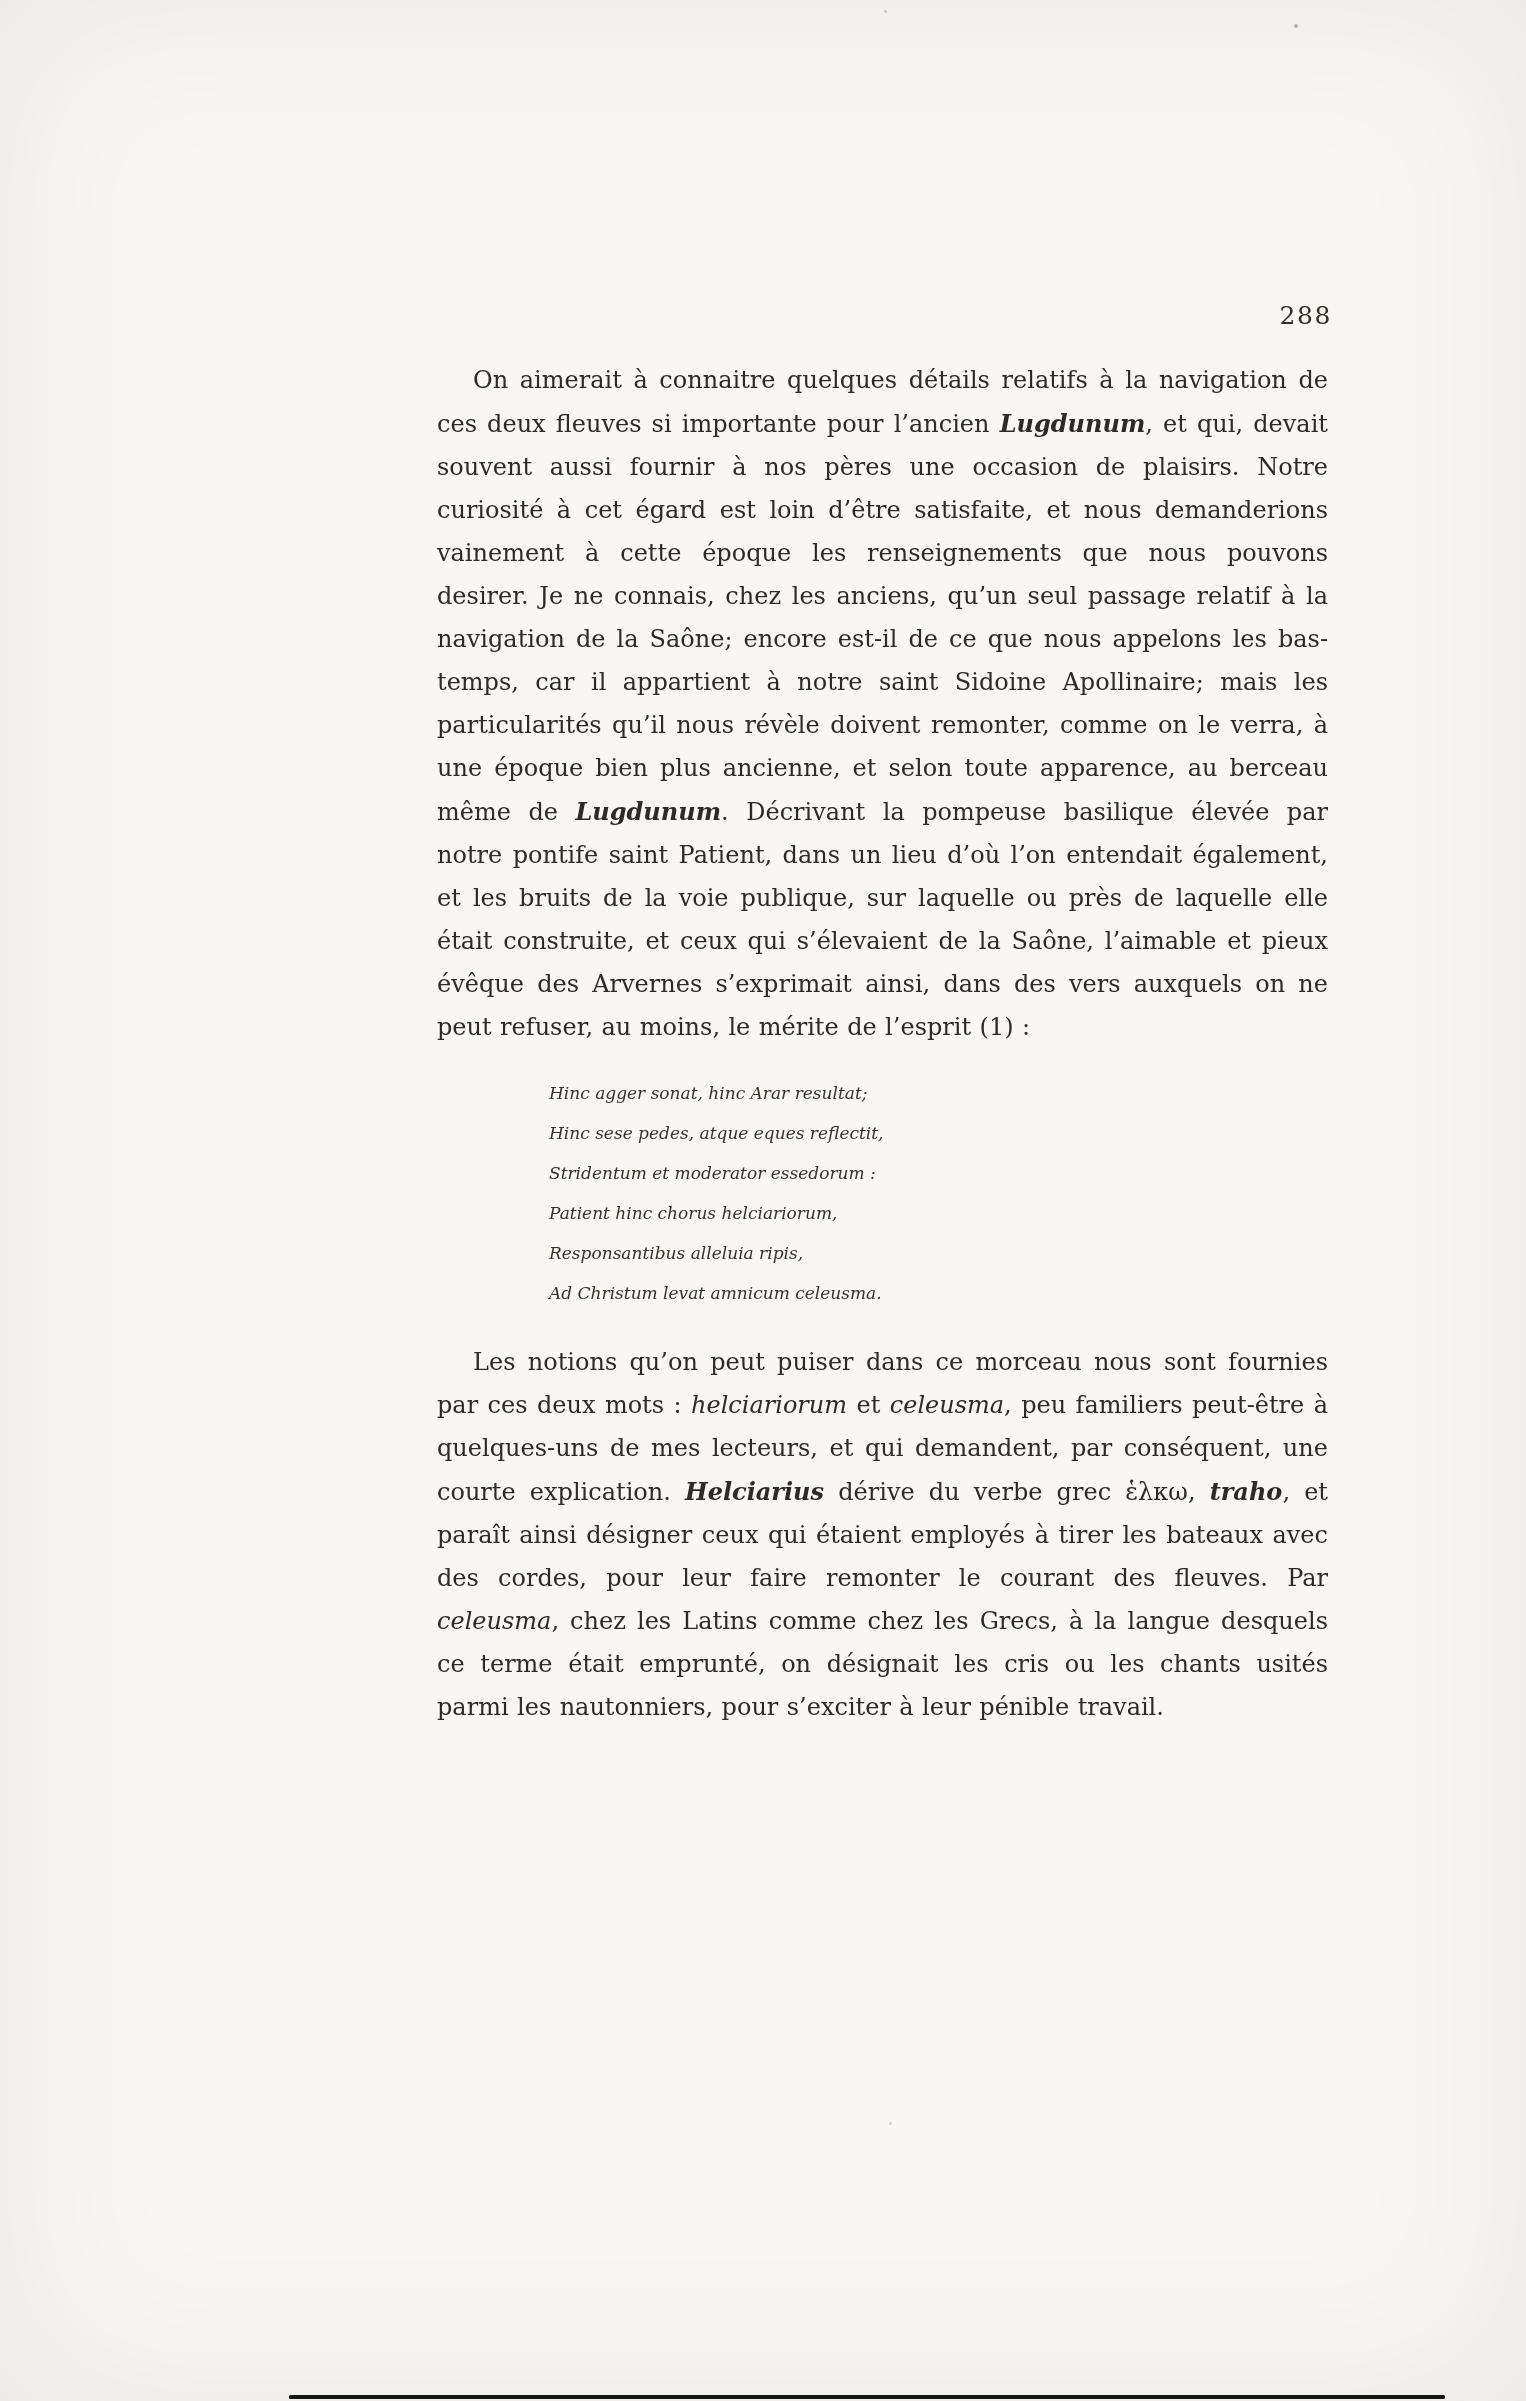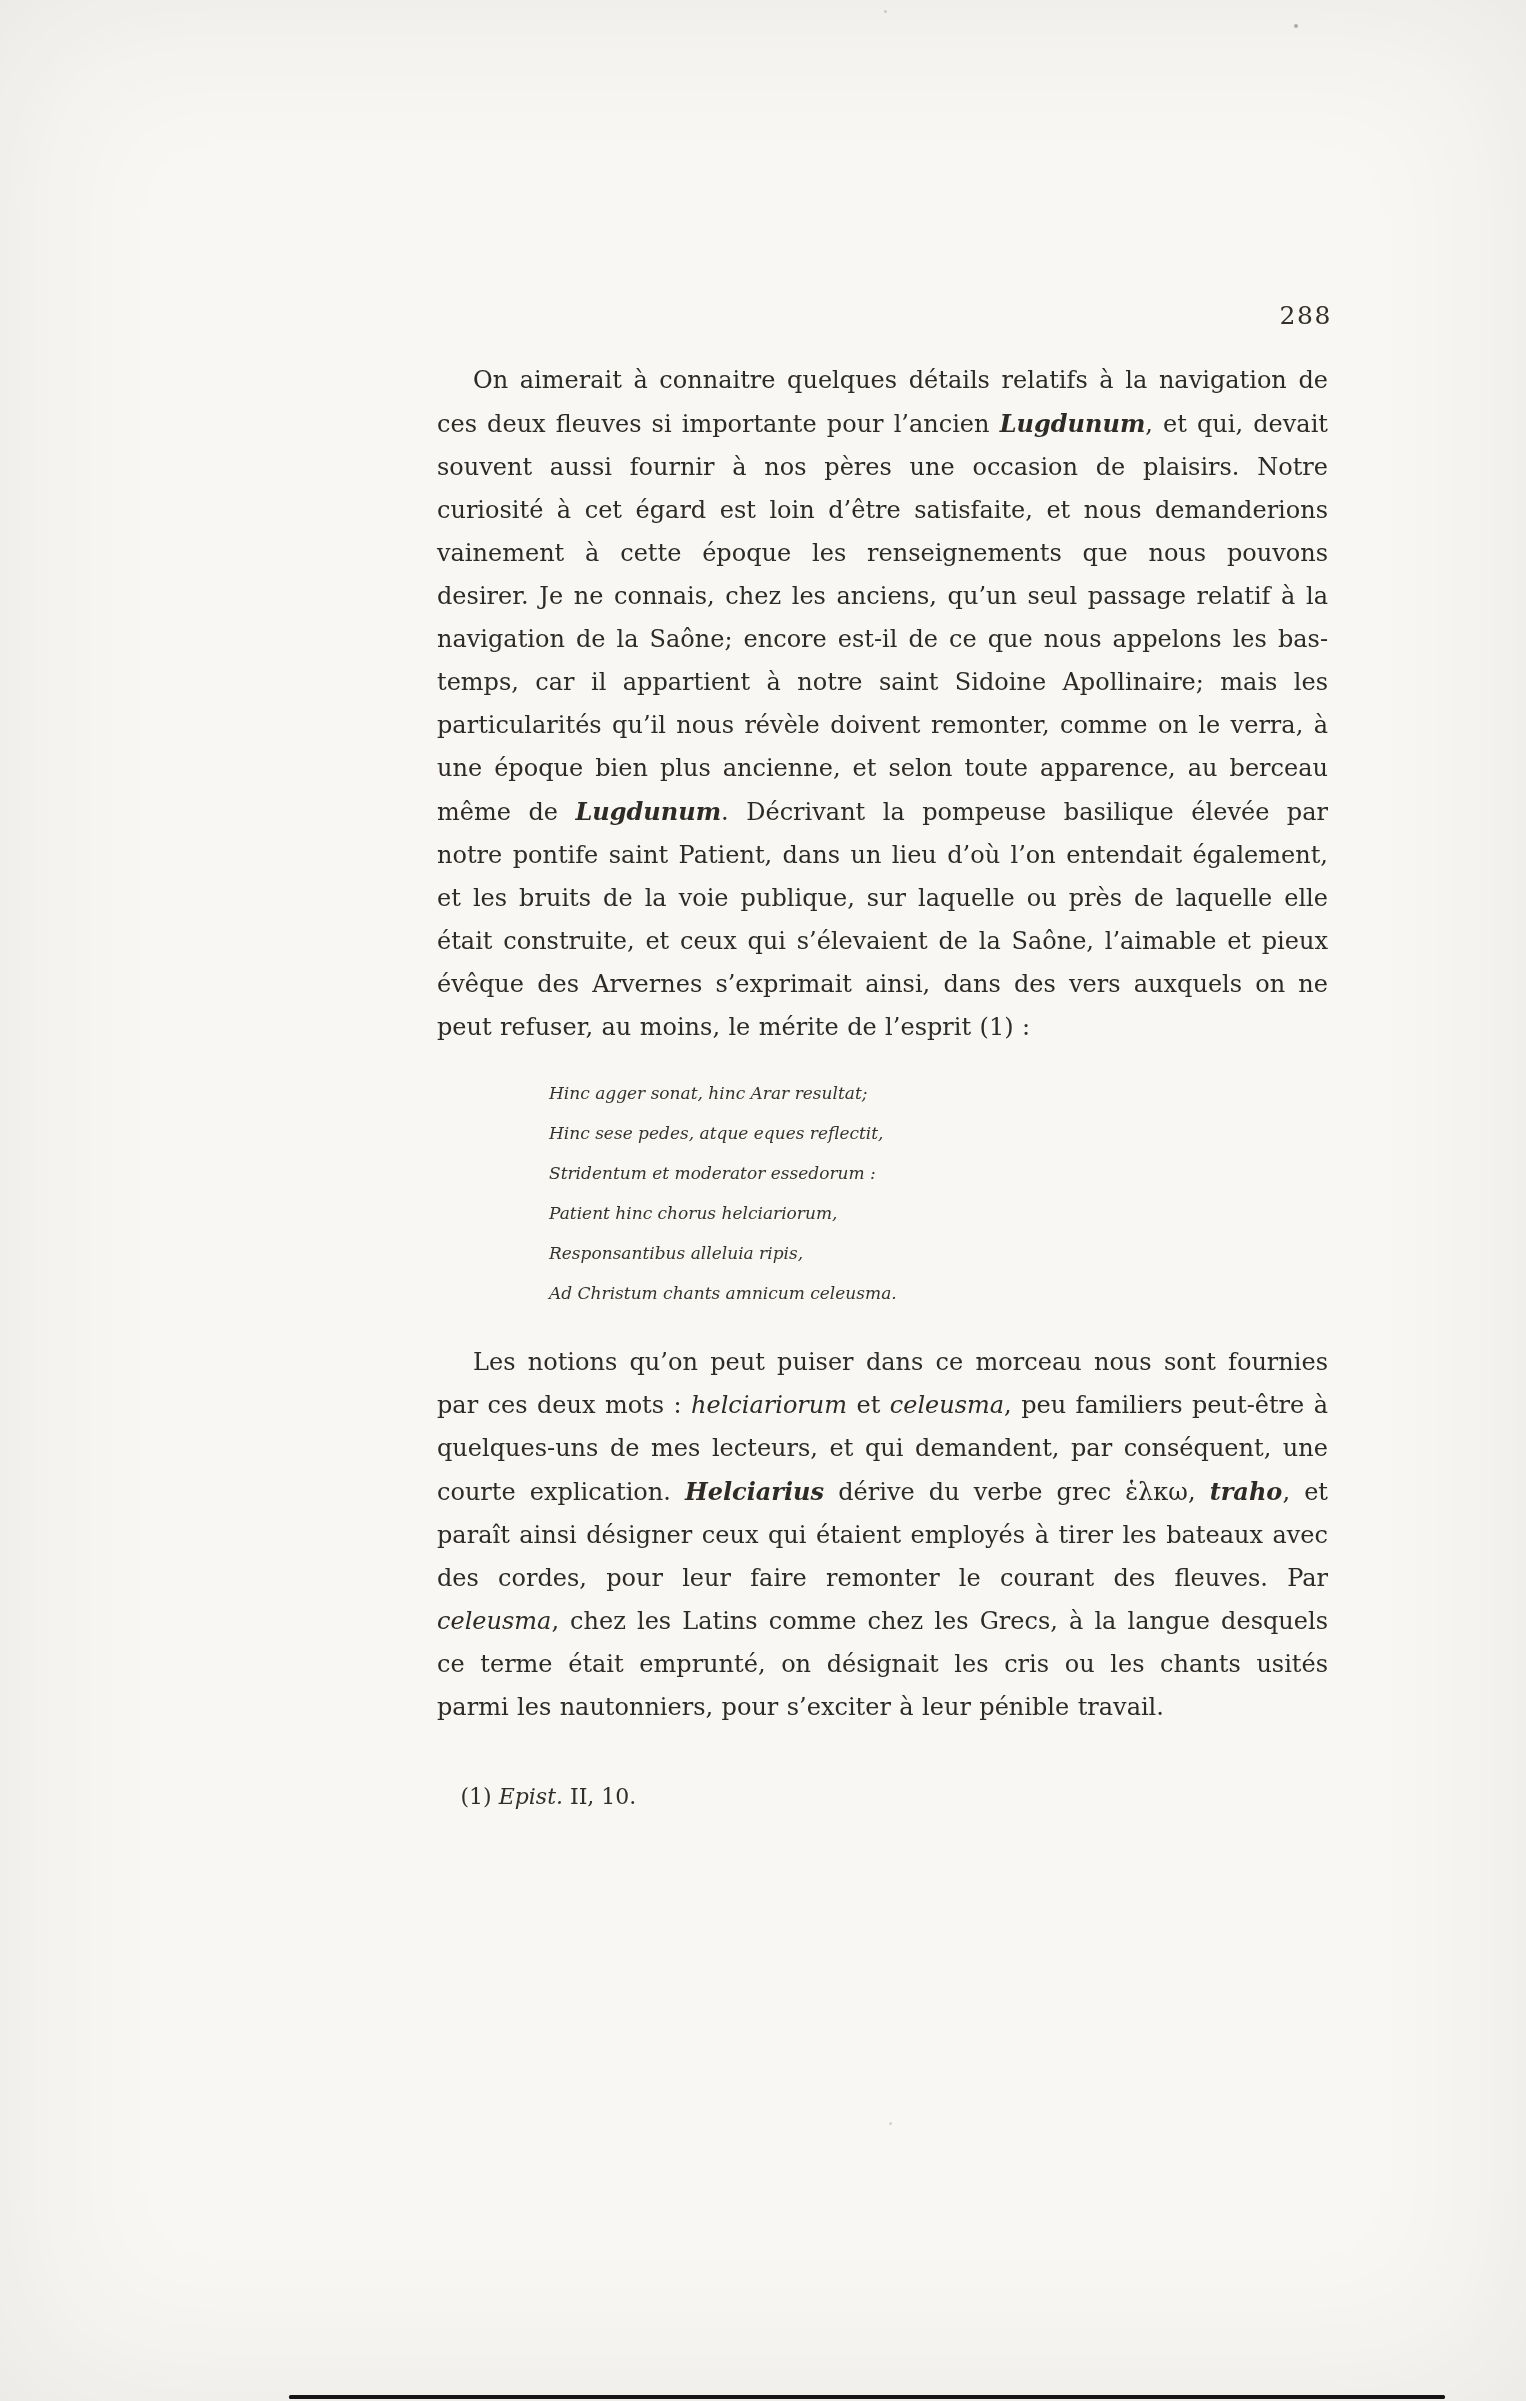--- a/index.html
+++ b/index.html
@@ -89,23 +89,22 @@
   <div class="page-number">288</div>
 
   <p class="body-par"><span>On aimerait à connaitre quelques détails relatifs à la navigation de ces deux fleuves si importante pour l’ancien </span><span class="bi">Lugdunum</span><span>, et qui, devait souvent aussi fournir à nos pères une occasion de plaisirs. Notre curiosité à cet égard est loin d’être satisfaite, et nous demanderions vainement à cette époque les renseignements que nous pouvons desirer. Je ne connais, chez les anciens, qu’un seul passage relatif à la navigation de la Saône; encore est-il de ce que nous appelons les bas-temps, car il appartient à notre saint Sidoine Apollinaire; mais les particularités qu’il nous révèle doivent remonter, comme on le verra, à une époque bien plus ancienne, et selon toute apparence, au berceau même de </span><span class="bi">Lugdunum</span><span>. Décrivant la pompeuse basilique élevée par notre pontife saint Patient, dans un lieu d’où l’on entendait également, et les bruits de la voie publique, sur laquelle ou près de laquelle elle était construite, et ceux qui s’élevaient de la Saône, l’aimable et pieux évêque des Arvernes s’exprimait ainsi, dans des vers auxquels on ne peut refuser, au moins, le mérite de l’esprit (1) :</span></p>
 
   <div class="verse">
     <div class="verse-line">Hinc agger sonat, hinc Arar resultat;</div>
     <div class="verse-line">Hinc sese pedes, atque eques reflectit,</div>
     <div class="verse-line">Stridentum et moderator essedorum :</div>
     <div class="verse-line">Patient hinc chorus helciariorum,</div>
     <div class="verse-line">Responsantibus alleluia ripis,</div>
-    <div class="verse-line">Ad Christum chants amnicum celeusma.</div>
+    <div class="verse-line">Ad Christum levat amnicum celeusma.</div>
   </div>
 
   <p class="body-par"><span>Les notions qu’on peut puiser dans ce morceau nous sont fournies par ces deux mots : </span><span class="it">helciariorum</span><span> et </span><span class="it">celeusma</span><span>, peu familiers peut-être à quelques-uns de mes lecteurs, et qui demandent, par conséquent, une courte explication. </span><span class="bi">Helciarius</span><span> dérive du verbe grec ἑλκω, </span><span class="bi">traho</span><span>, et paraît ainsi désigner ceux qui étaient employés à tirer les bateaux avec des cordes, pour leur faire remonter le courant des fleuves. Par </span><span class="it">celeusma</span><span>, chez les Latins comme chez les Grecs, à la langue desquels ce terme était emprunté, on désignait les cris ou les chants usités parmi les nautonniers, pour s’exciter à leur pénible travail.</span></p>
 
-  <div class="footnote"><span>(1) </span><span class="it">Epist.</span><span> II, 10.</span></div>
 
 </div>
 
 <div class="scan-line"></div>
 
 
 </body></html>

